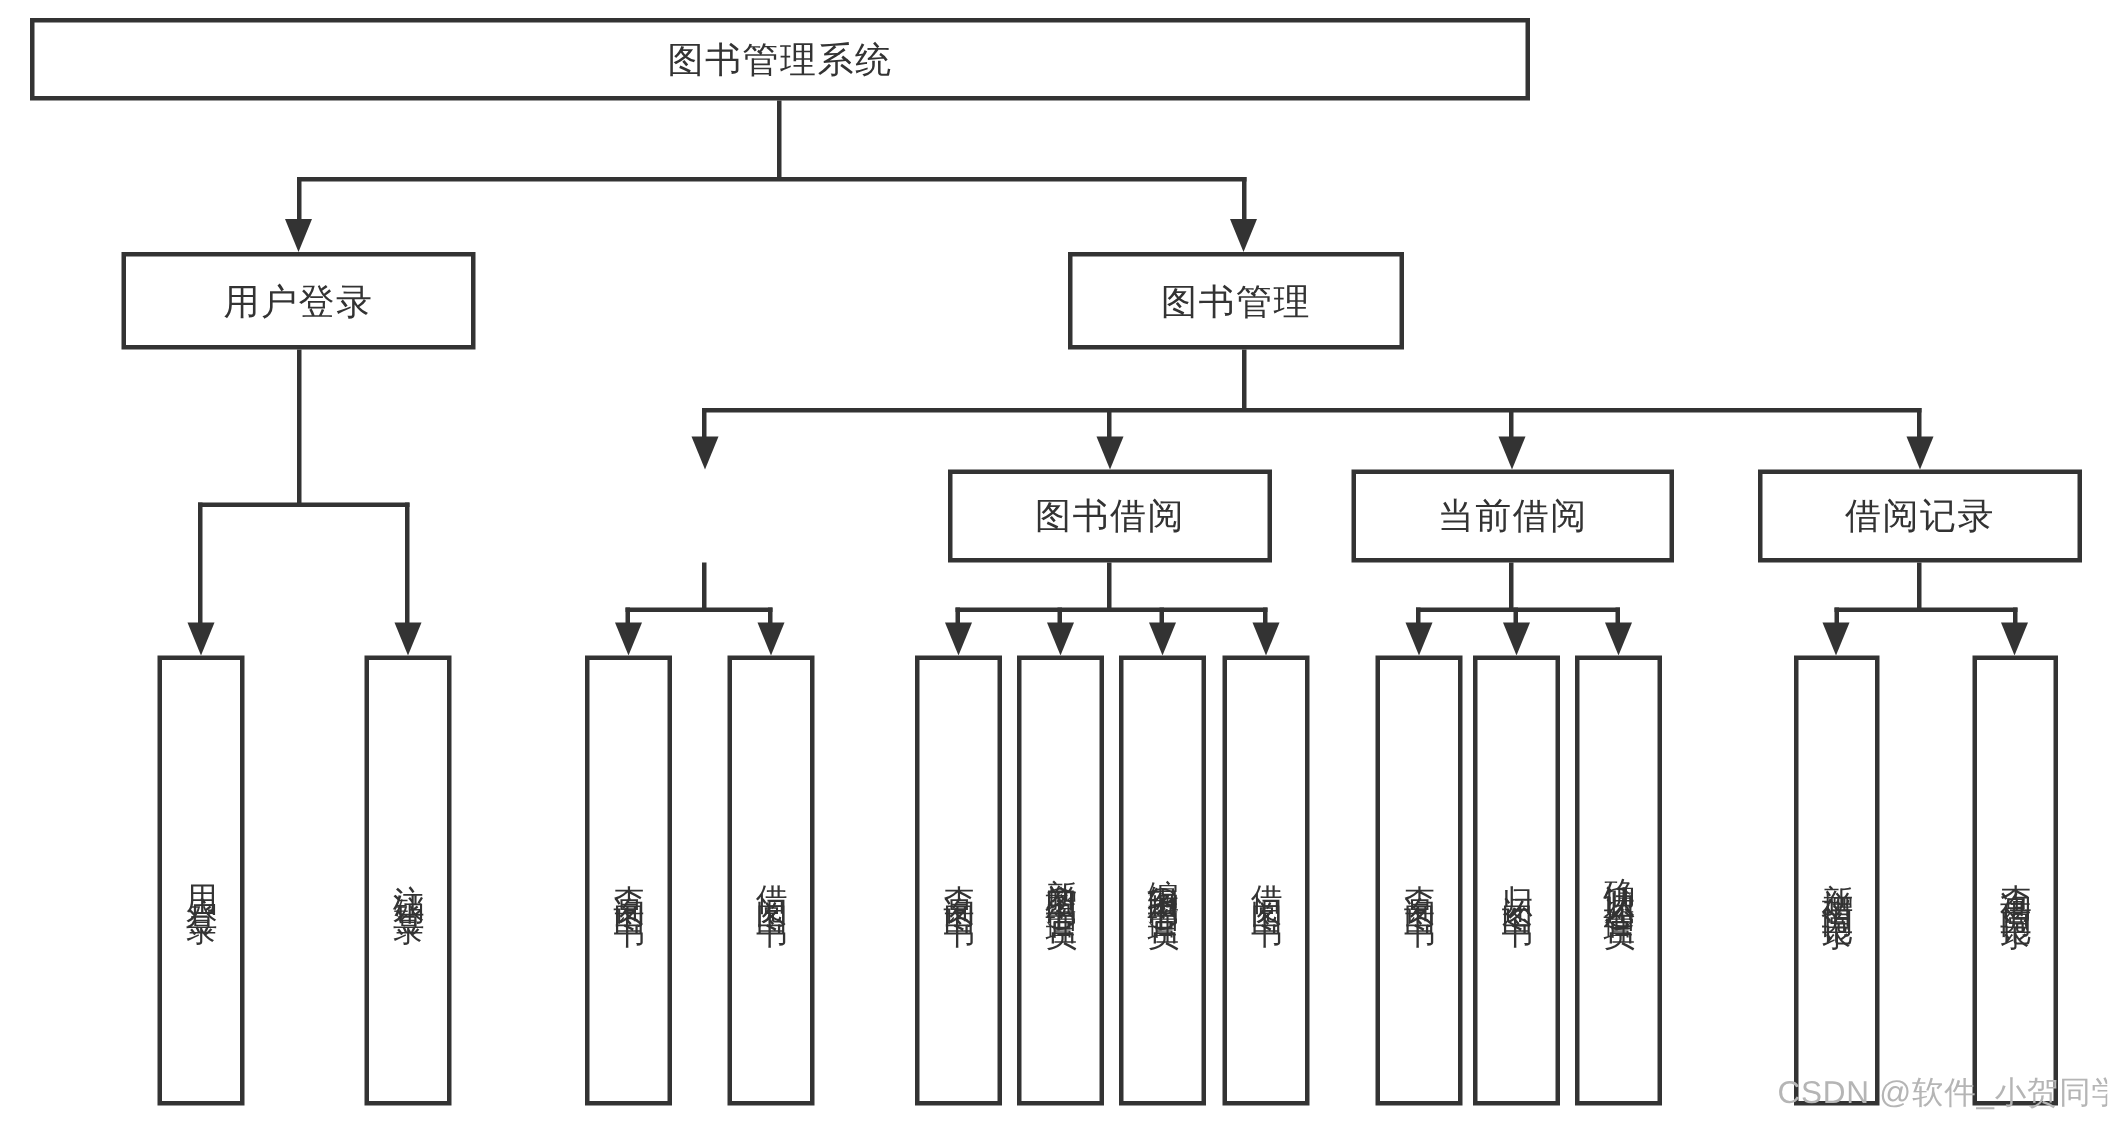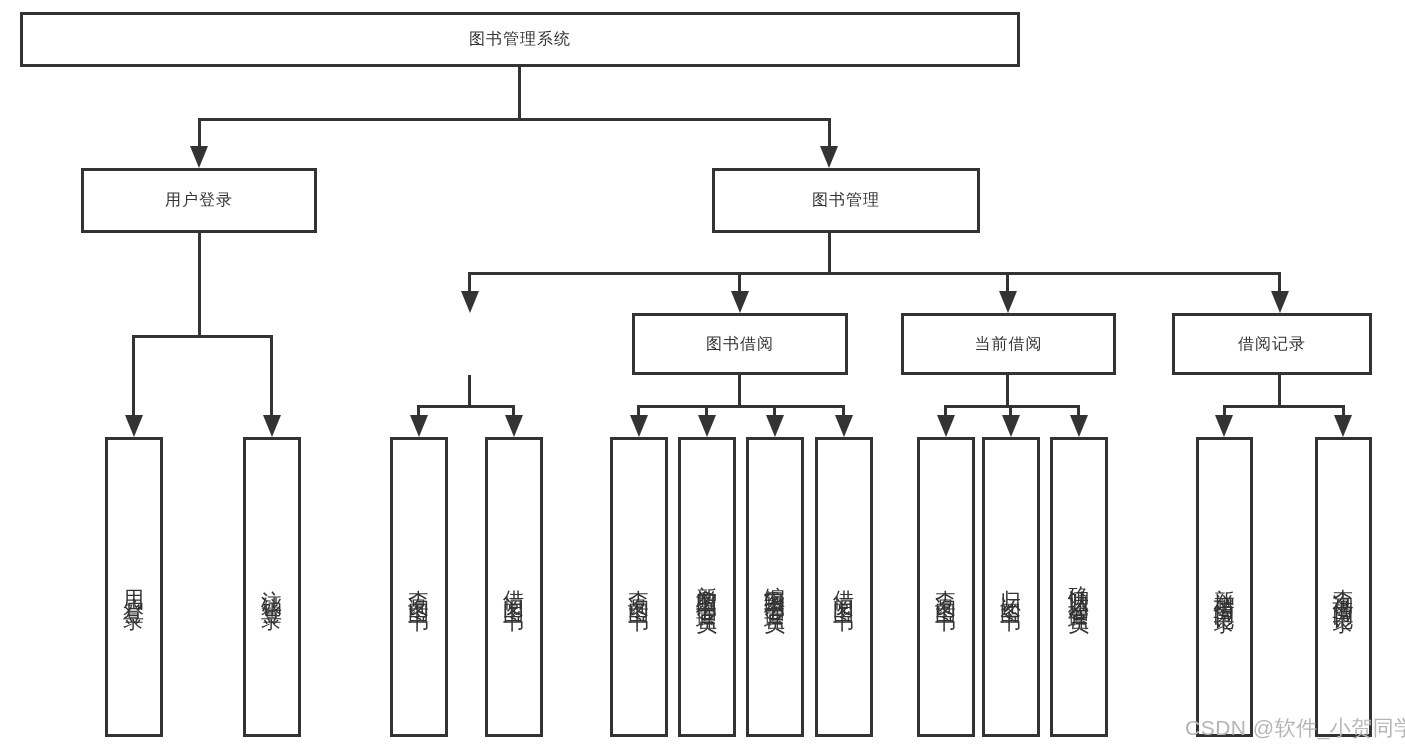--- a/index.html
+++ b/index.html
@@ -5,21 +5,21 @@
   html,body{margin:0;padding:0;background:#ffffff;}
   .canvas{
     position:relative;width:1405px;height:747px;background:#ffffff;
     font-family:"Liberation Sans","DejaVu Sans",sans-serif;color:#333333;
     overflow:hidden;
   }
   .box{
     position:absolute;background:#ffffff;border:3px solid #333333;
     display:flex;align-items:center;justify-content:center;box-sizing:border-box;
   }
-  .hbox .lbl{font-size:16px;letter-spacing:1px;white-space:nowrap;}
+  .hbox .lbl{font-size:24px;letter-spacing:1px;white-space:nowrap;}
   .vbox .lbl{
     writing-mode:vertical-rl;text-orientation:mixed;
     font-size:21px;line-height:1;letter-spacing:7px;white-space:nowrap;
   }
   .ln{position:absolute;background:#333333;}
   .arr{
     position:absolute;width:0;height:0;
     border-left:9px solid transparent;border-right:9px solid transparent;
     border-top:22px solid #333333;
   }
@@ -40,21 +40,21 @@
   <div class="ln" style="left:518px;top:67px;width:3px;height:53px"></div>
   <div class="ln" style="left:198px;top:118px;width:633px;height:3px"></div>
   <div class="ln" style="left:198px;top:118px;width:3px;height:30px"></div>
   <div class="arr" style="left:190px;top:146px"></div>
   <div class="ln" style="left:828px;top:118px;width:3px;height:30px"></div>
   <div class="arr" style="left:820px;top:146px"></div>
 
   <div class="box hbox" style="left:81px;top:168px;width:236px;height:65px">
     <span class="lbl">用户登录</span>
   </div>
-  <div class="box hbox" style="left:712px;top:168px;width:268px;height:65px">
+  <div class="box hbox" style="left:712px;top:168px;width:224px;height:65px">
     <span class="lbl">图书管理</span>
   </div>
 
   <div class="ln" style="left:198px;top:233px;width:3px;height:104px"></div>
   <div class="ln" style="left:132px;top:335px;width:141px;height:3px"></div>
   <div class="ln" style="left:132px;top:335px;width:3px;height:82px"></div>
   <div class="arr" style="left:125px;top:415px"></div>
   <div class="ln" style="left:270px;top:335px;width:3px;height:82px"></div>
   <div class="arr" style="left:263px;top:415px"></div>
 
@@ -68,21 +68,21 @@
   <div class="arr" style="left:999px;top:291px"></div>
   <div class="ln" style="left:1278px;top:272px;width:3px;height:21px"></div>
   <div class="arr" style="left:1271px;top:291px"></div>
 
   <div class="box hbox" style="left:901px;top:313px;width:215px;height:62px">
     <span class="lbl">当前借阅</span>
   </div>
   <div class="box hbox" style="left:632px;top:313px;width:216px;height:62px">
     <span class="lbl">图书借阅</span>
   </div>
-  <div class="box hbox" style="left:1172px;top:313px;width:200px;height:62px">
+  <div class="box hbox" style="left:1172px;top:313px;width:216px;height:62px">
     <span class="lbl">借阅记录</span>
   </div>
 
   <div class="ln" style="left:468px;top:375px;width:3px;height:32px"></div>
   <div class="ln" style="left:417px;top:405px;width:98px;height:3px"></div>
   <div class="ln" style="left:417px;top:405px;width:3px;height:12px"></div>
   <div class="arr" style="left:410px;top:415px"></div>
   <div class="ln" style="left:512px;top:405px;width:3px;height:12px"></div>
   <div class="arr" style="left:505px;top:415px"></div>
 

